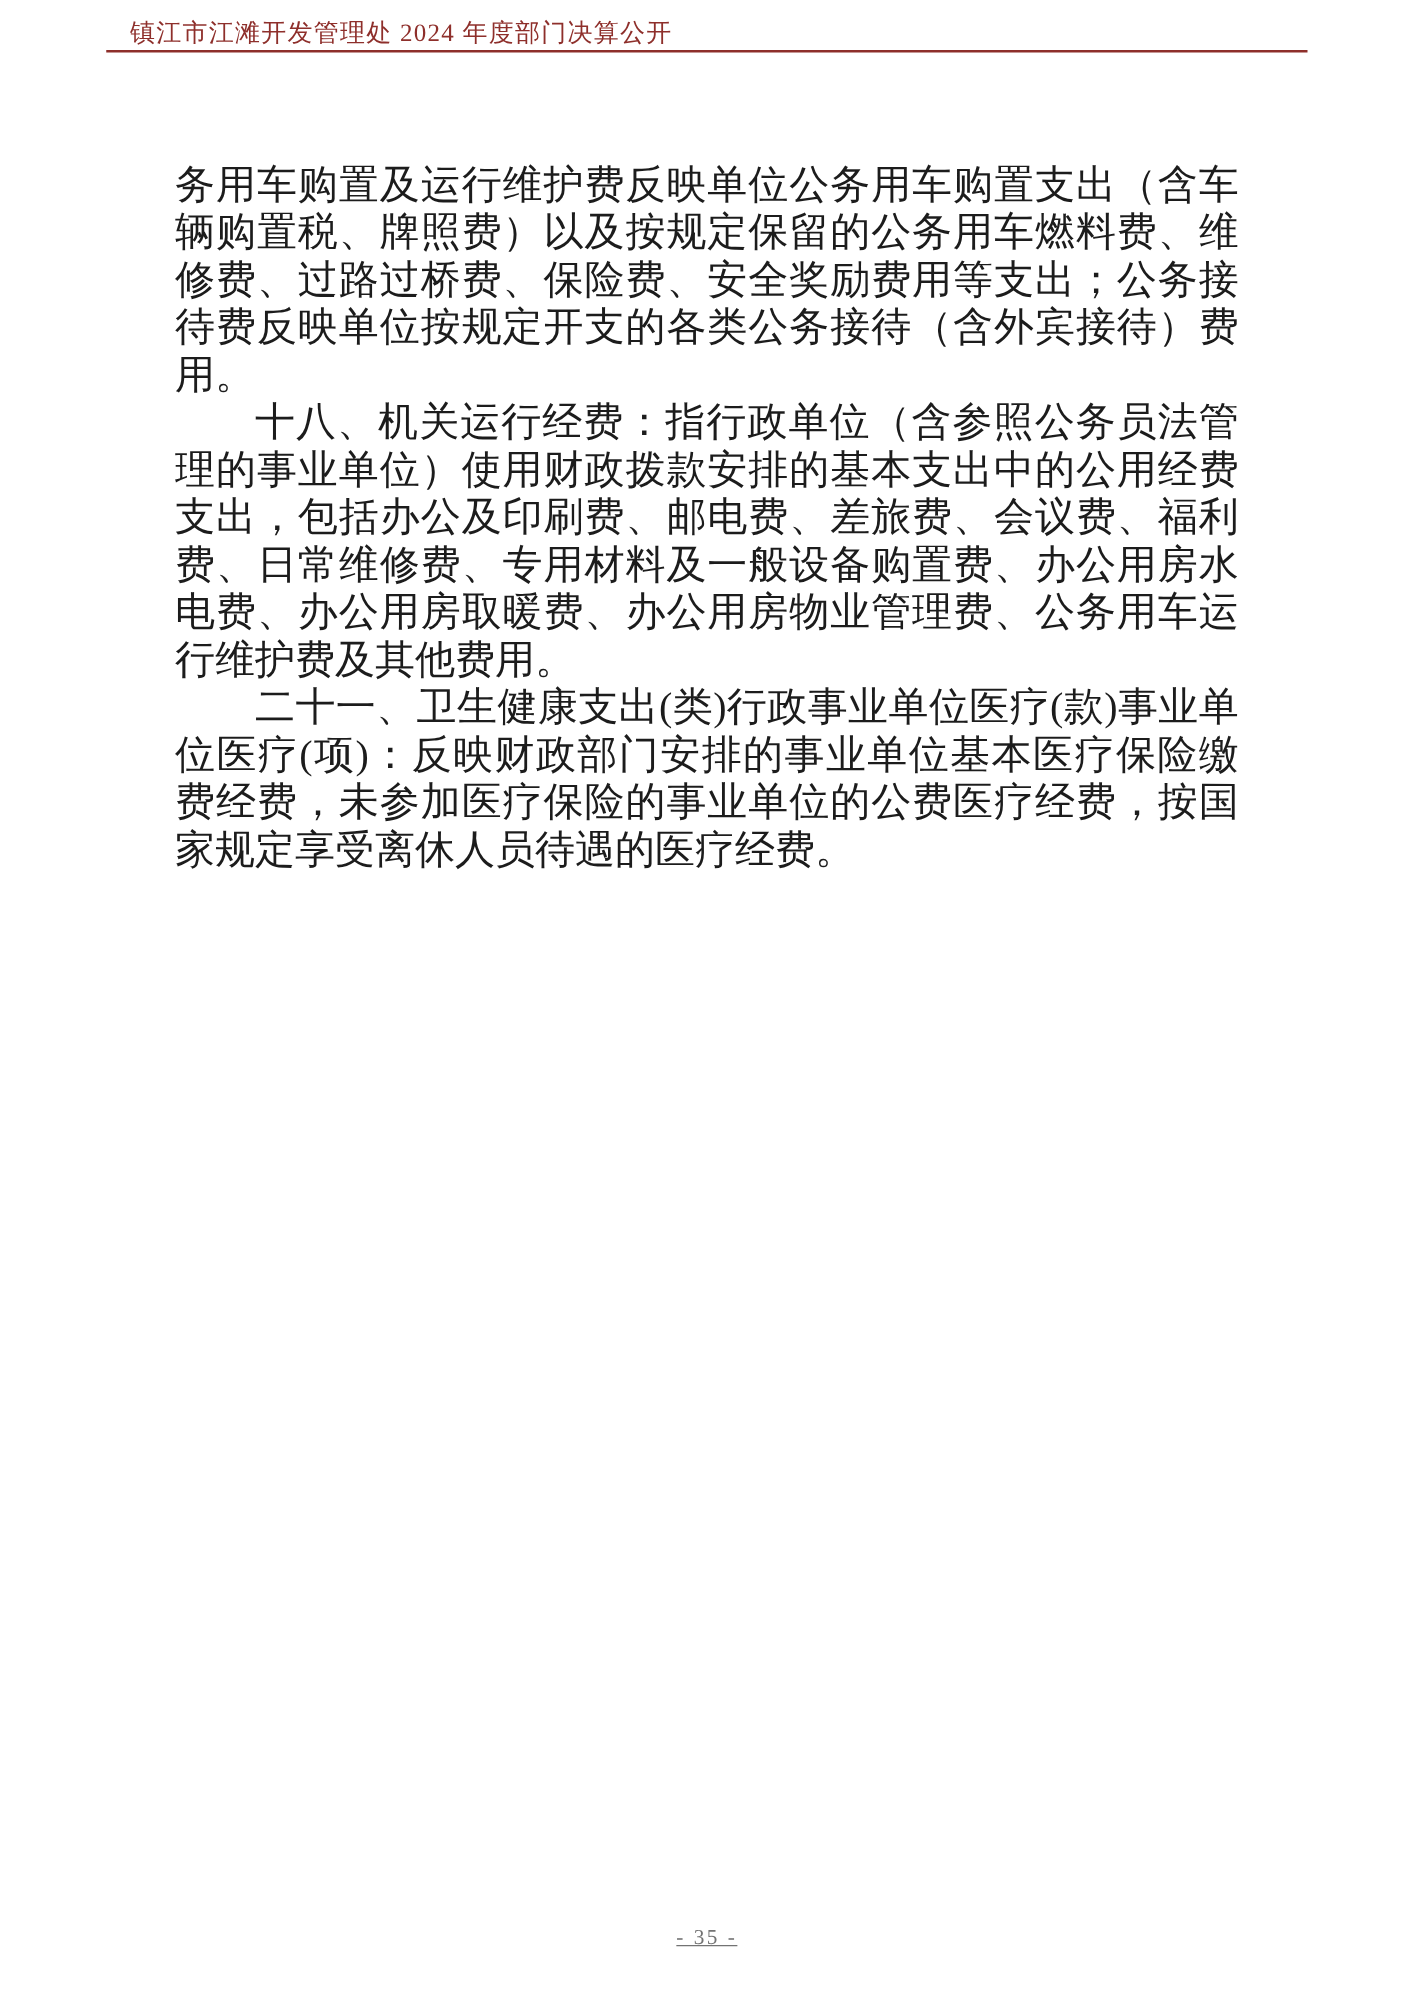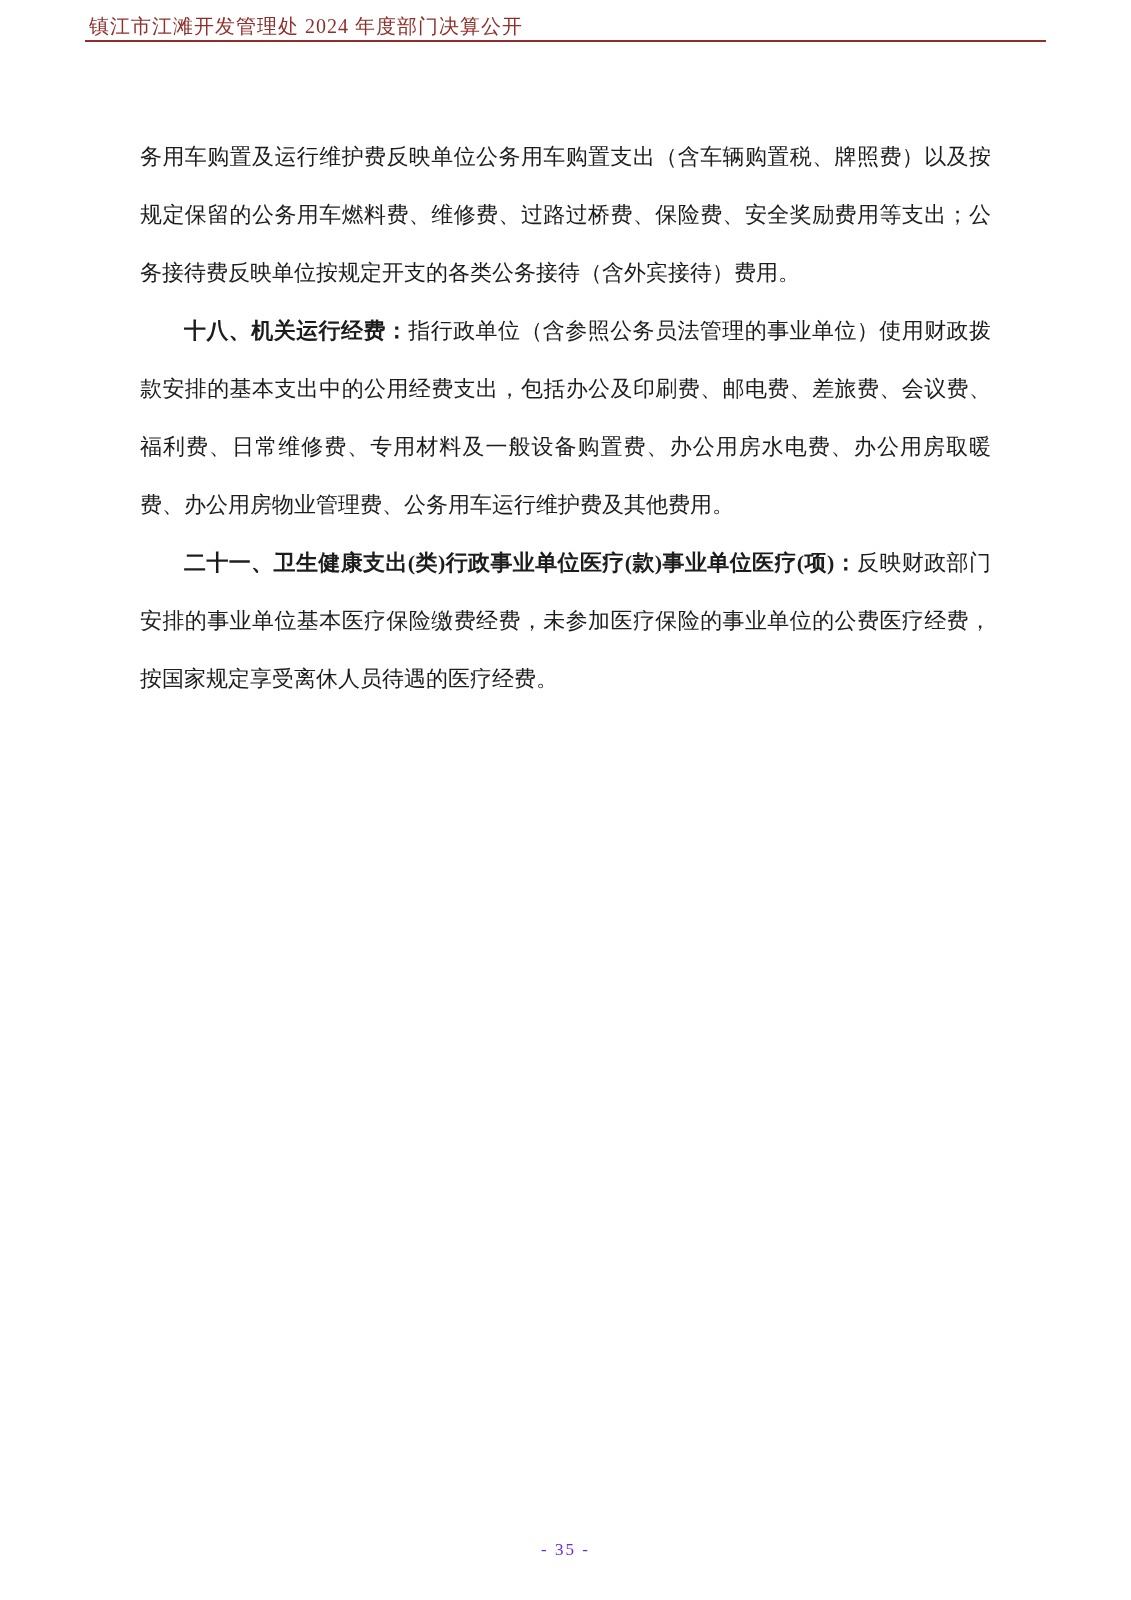--- a/index.html
+++ b/index.html
@@ -12,67 +12,68 @@
     overflow: hidden;
   }
   .page {
     position: absolute;
     inset: 0;
     background: #ffffff;
   }
   
   .page-header {
     position: absolute;
-    left: 89px;
+    left: 104px;
     top: 13px;
     font-size: 20px;
     letter-spacing: 1px;
     color: var(--accent, #8e2f2b);
     white-space: nowrap;
   }
   .header-rule {
     position: absolute;
     left: 85px;
     top: 40px;
     width: 961px;
     height: 0;
     border-top: 2.5px solid var(--accent, #8e2f2b);
   }
   
   .doc-body {
     position: absolute;
     left: 140px;
     top: 128px;
     width: 851px;
-    font-size: 22px;
-    line-height: 58px;
+    font-size: 32px;
+    line-height: 38px;
     color: #1c1c1c;
     text-align: justify;
     text-justify: inter-character;
   }
   .doc-body p {
     margin: 0;
     text-indent: 0;
   }
   .doc-body p.indent {
     text-indent: 2em;
   }
   .doc-body b {
-    font-weight: bold;
+    font-weight: normal;
   }
   
   .page-footer {
     position: absolute;
     left: 0;
     width: 100%;
     top: 1540px;
     text-align: center;
     font-size: 17px;
     letter-spacing: 2px;
-    color: #6d28d9;
+    color: #737373;
+    text-decoration: underline;
   }
 </style>
 </head>
 <body>
 
 <div class="page">
 
   <div class="page-header">镇江市江滩开发管理处 2024 年度部门决算公开</div>
 
   <div class="header-rule"></div>

